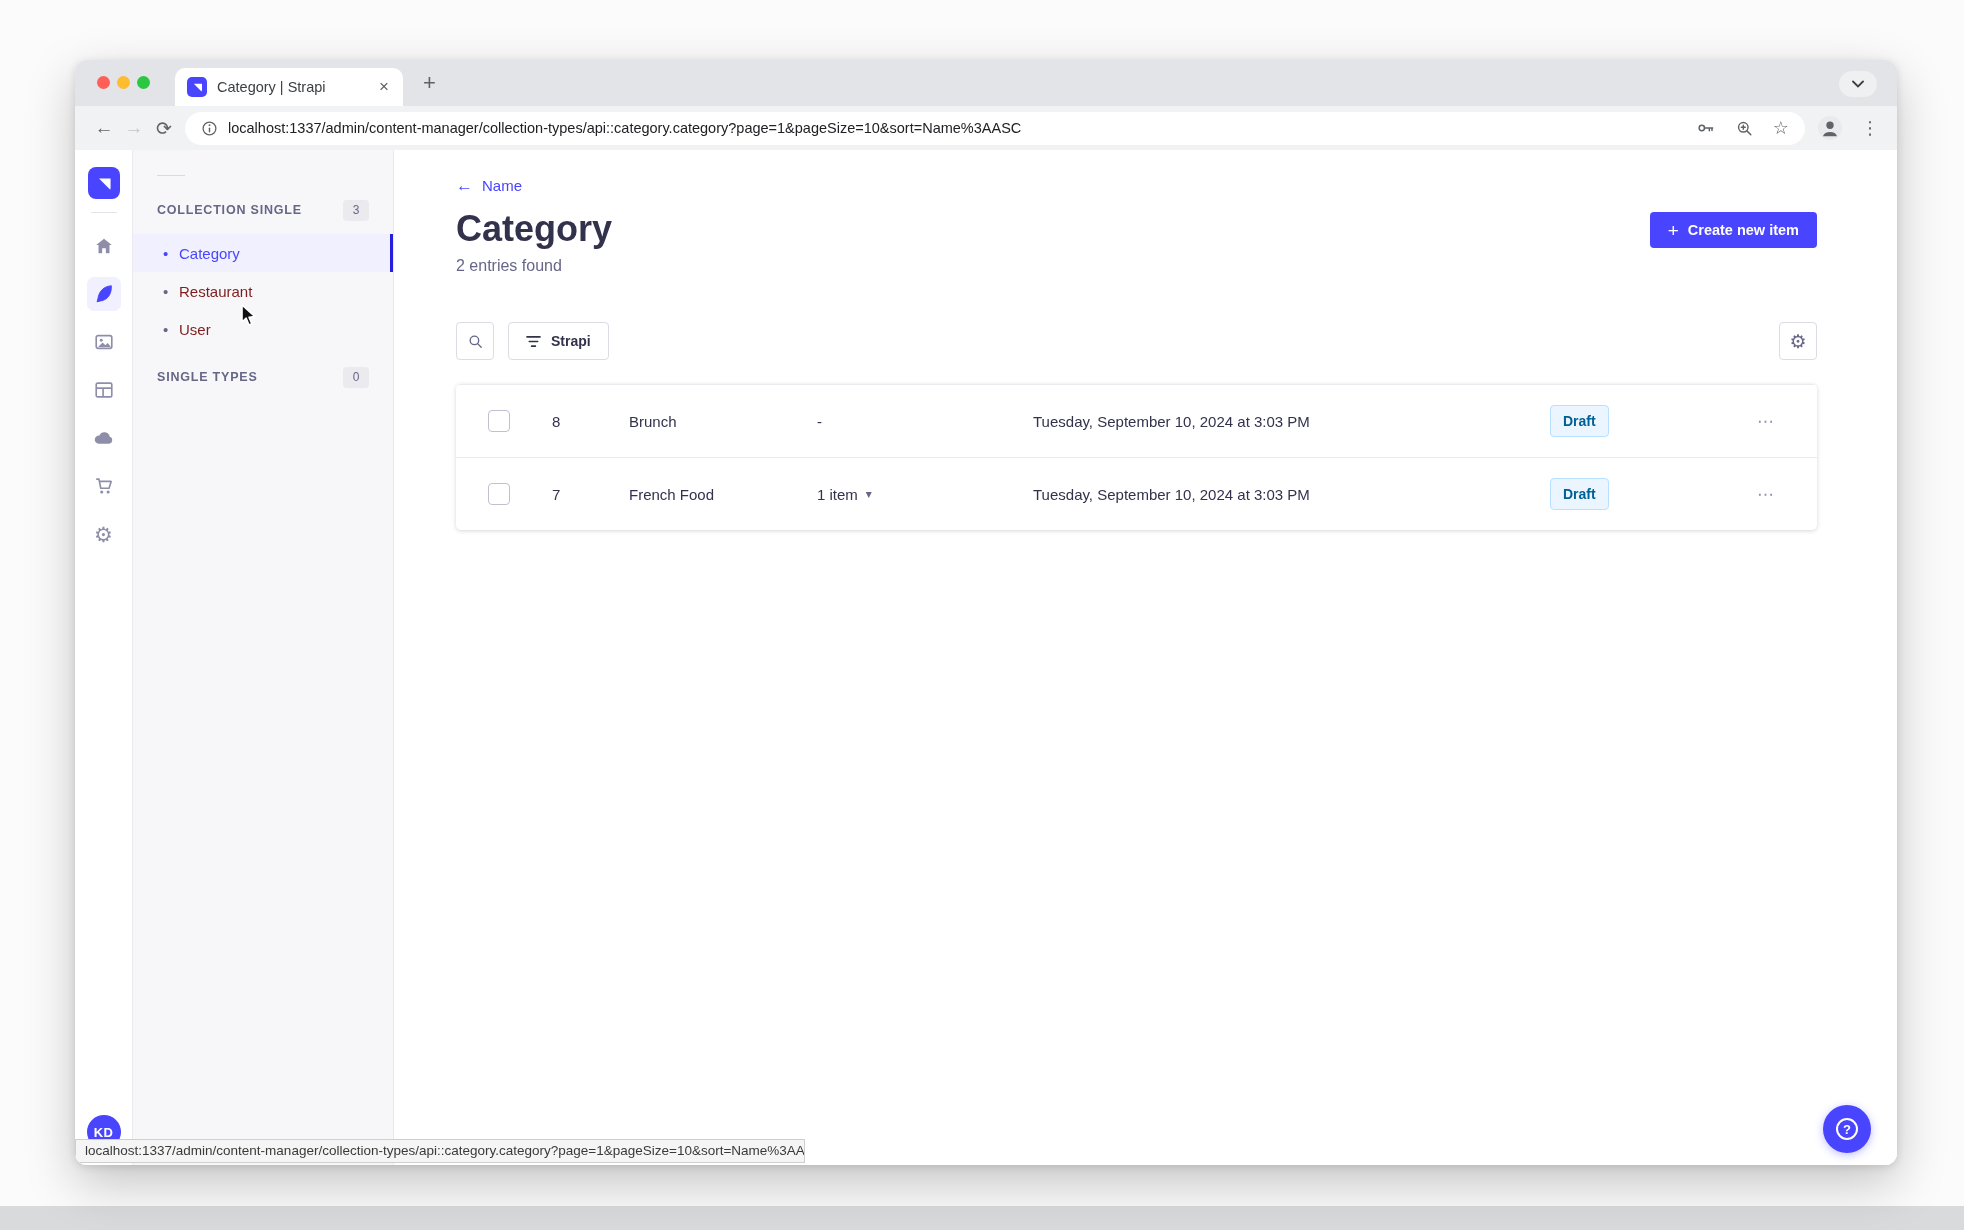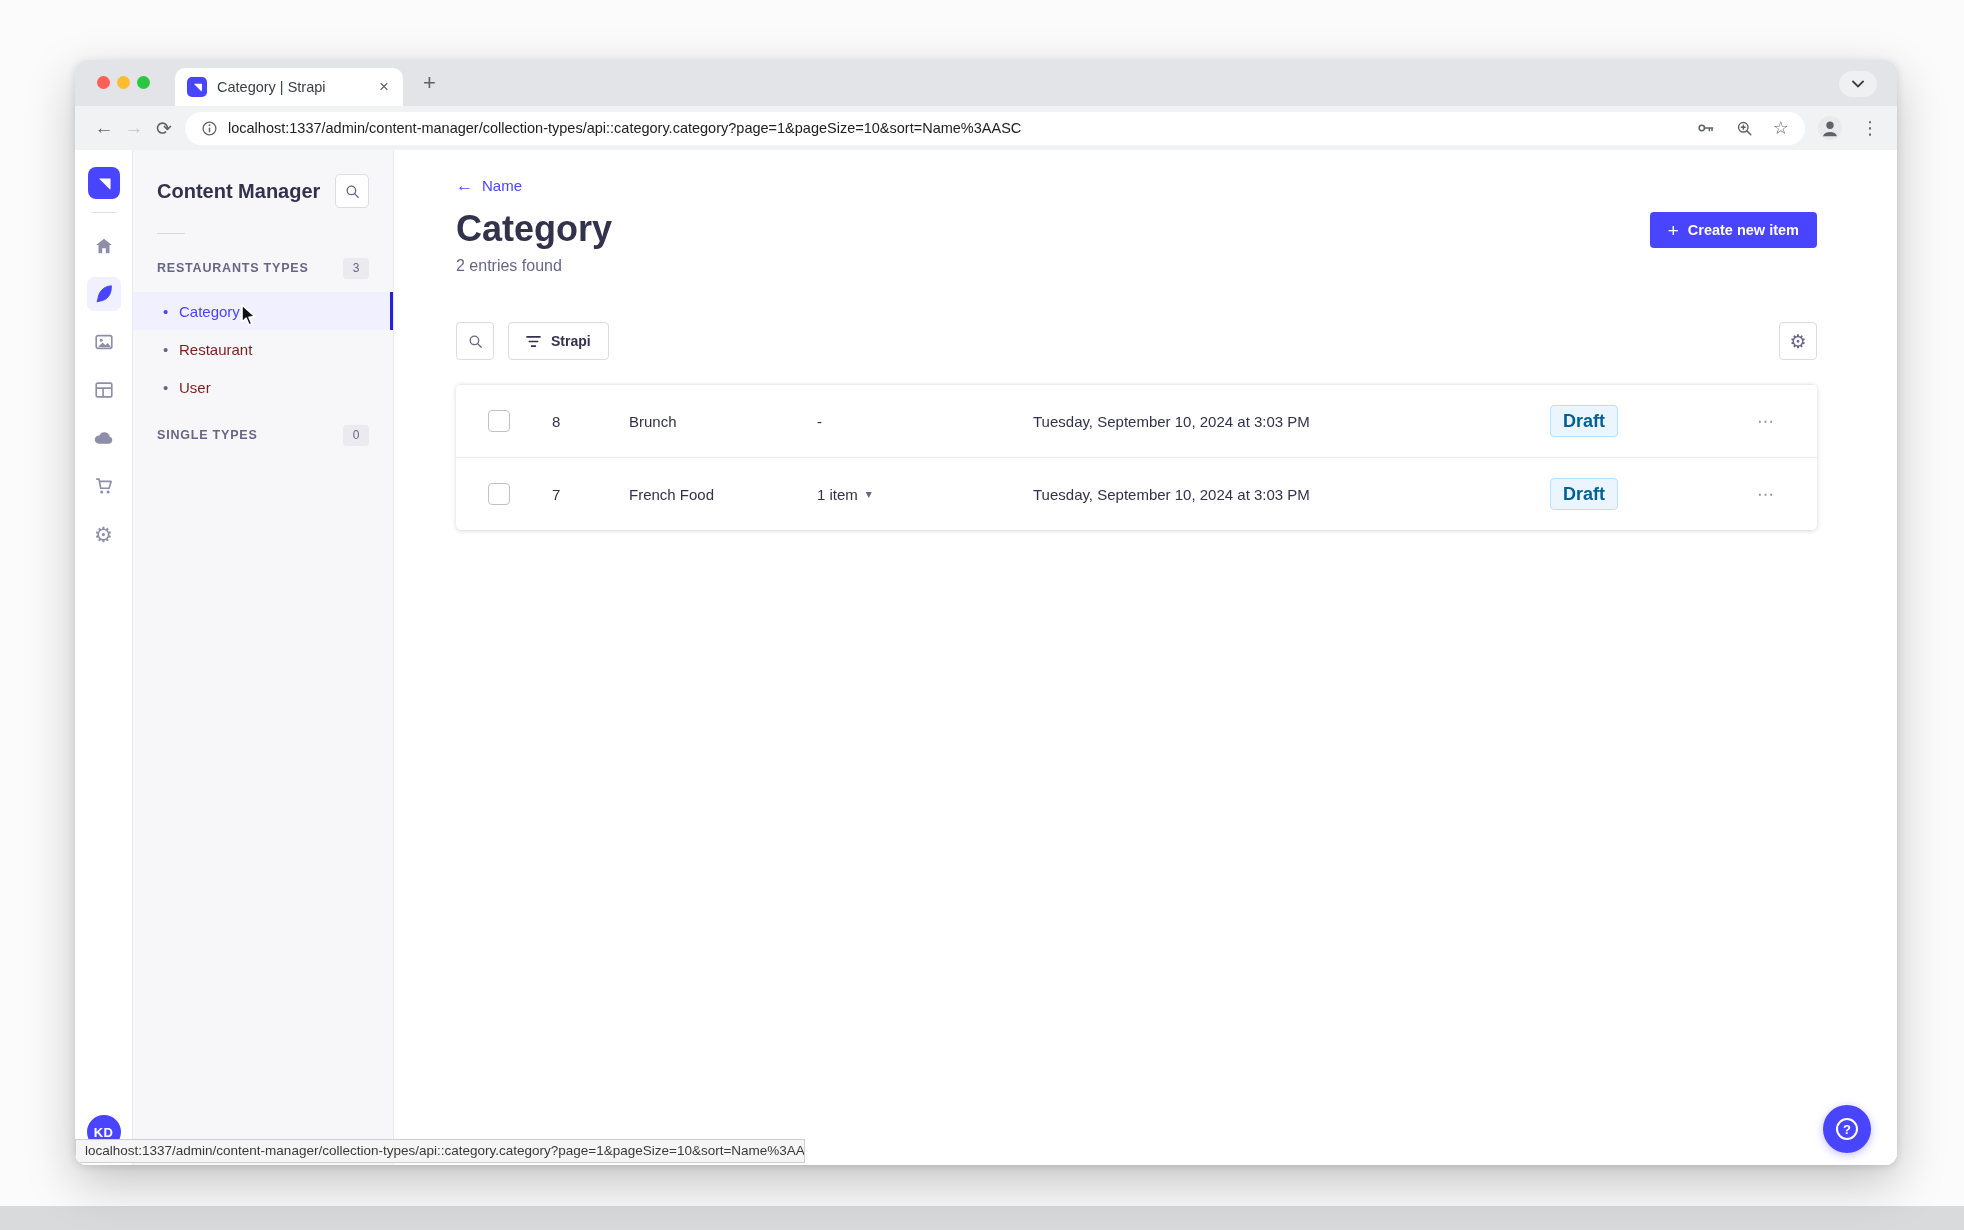--- a/index.html
+++ b/index.html
@@ -105,21 +105,21 @@
   .tbody-row { height:73px; border-top:1px solid #eaeaef; }
   .th { font-size:12.5px; font-weight:bold; color:#666687; letter-spacing:.6px; padding-left:20px; display:flex; align-items:center; gap:7px; }
   .sort-arrow { font-size:9px; color:#666687; }
   .td { font-size:15px; color:#32324d; padding-left:20px; display:flex; align-items:center; }
   .cell-check { padding-left:32px; }
   .checkbox { width:22px; height:22px; border:1px solid #c0c0cf; border-radius:4px; background:#fff; display:block; }
   .rest-chevron { font-size:12px; color:#666687; margin-left:8px; }
   .badge-draft {
     display:inline-flex; align-items:center; height:32px; padding:0 12px;
     background:#eaf5ff; border:1px solid #b8e1ff; border-radius:4px;
-    color:#006096; font-size:18px; font-weight:bold;
+    color:#006096; font-size:14px; font-weight:bold;
   }
   .cell-actions { justify-content:center; padding-left:0; }
   .row-dots { font-size:17px; color:#8e8ea9; letter-spacing:2px; }
 
   .help-fab { position:absolute; right:26px; bottom:12px; width:48px; height:48px; border-radius:50%; background:#4945ff; display:flex; align-items:center; justify-content:center; box-shadow:0 2px 8px rgba(73,69,255,.35); }
   .help-ring { width:22px; height:22px; border:2px solid #fff; border-radius:50%; color:#fff; font-size:13px; font-weight:bold; display:flex; align-items:center; justify-content:center; }
 
   .status-tip {
     position:absolute; left:0; bottom:2px; max-width:730px;
     background:#f5f5f5; border:1px solid #cfcfcf; padding:3px 9px 4px;
@@ -235,33 +235,24 @@
         <div class="rail-btn">
           <span class="rail-gear">⚙</span>
         </div>
       </div>
       <div class="rail-bottom">
         <div class="avatar">KD</div>
       </div>
     </div>
 
     <div class="subnav">
-      <div class="subnav-head">
-        <div class="subnav-title">Content Manager</div>
-        <div class="subnav-search">
-          <svg width="17" height="17" viewBox="0 0 24 24">
-              <circle cx="10.5" cy="10.5" r="6" fill="none" stroke="#666687" stroke-width="1.9"></circle>
-              <path d="M15 15 L20 20" stroke="#666687" stroke-width="1.9" stroke-linecap="round"></path>
-            </svg>
-        </div>
-      </div>
       <div class="subnav-div"></div>
 
       <div class="section-row">
-        <span class="section-label">RESTAURANTS TYPES</span>
+        <span class="section-label">COLLECTION SINGLE</span>
         <span class="section-badge">3</span>
       </div>
 
       <div class="subnav-items">
         <div class="snav-item active">
           <span class="snav-bullet">•</span>
           <span class="snav-label">Category</span>
           <span class="active-bar"></span>
         </div>
         <div class="snav-item">

